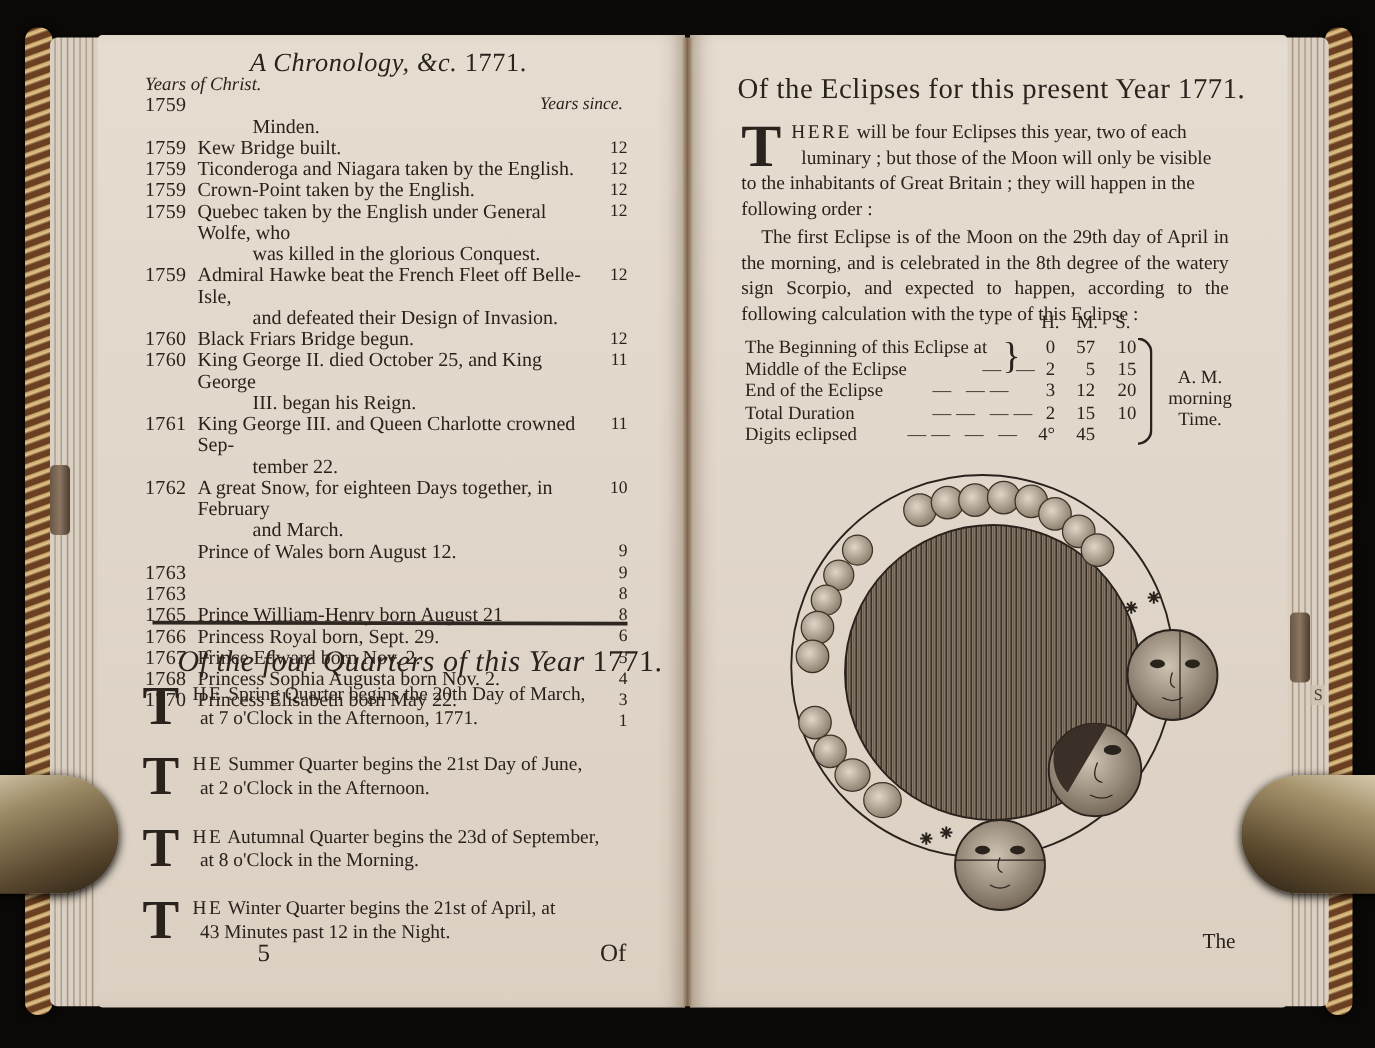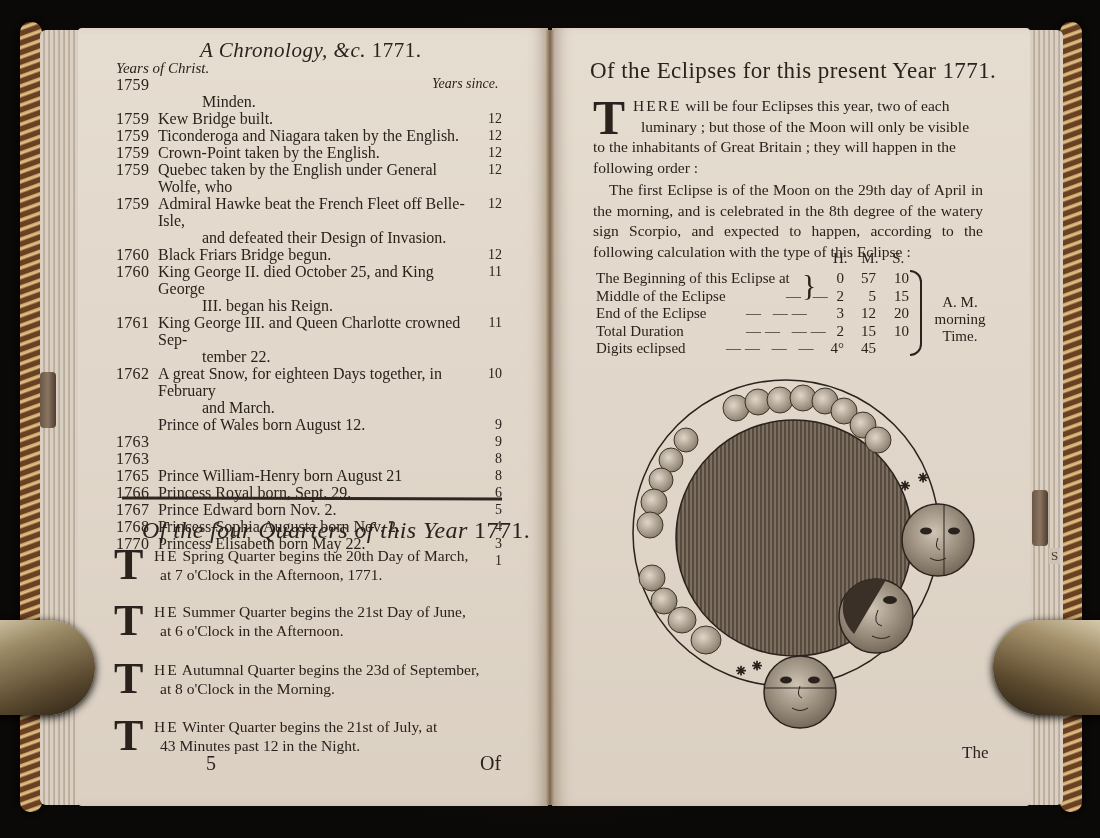--- a/index.html
+++ b/index.html
@@ -130,20 +130,25 @@
       <div class="entry">
         <span class="year">1759</span>
         <span class="text">Crown-Point taken by the English.</span>
         <span class="since">12</span>
       </div>
       <div class="entry">
         <span class="year">1759</span>
         <span class="text">Quebec taken by the English under General Wolfe, who</span>
         <span class="since">12</span>
       </div>
+      <div class="entry cont">
+        <span class="year"></span>
+        <span class="text" style="padding-left: 44px;">was killed in the glorious Conquest.</span>
+        <span class="since"></span>
+      </div>
       <div class="entry">
         <span class="year">1759</span>
         <span class="text">Admiral Hawke beat the French Fleet off Belle-Isle,</span>
         <span class="since">12</span>
       </div>
       <div class="entry cont">
         <span class="year"></span>
         <span class="text" style="padding-left: 44px;">and defeated their Design of Invasion.</span>
         <span class="since"></span>
       </div>
@@ -235,30 +240,30 @@
   </div>
 
   <div class="quarter" style="top:546px">
     <span class="drop">T</span>
     <span class="l1"><span class="sc">HE</span> <span>Spring Quarter begins the 20th Day of March,</span></span>
     <span class="l2">at 7 o'Clock in the Afternoon, 1771.</span>
   </div>
   <div class="quarter" style="top:602px">
     <span class="drop">T</span>
     <span class="l1"><span class="sc">HE</span> <span>Summer Quarter begins the 21st Day of June,</span></span>
-    <span class="l2">at 6 o'Clock in the Afternoon.</span>
+    <span class="l2">at 2 o'Clock in the Afternoon.</span>
   </div>
   <div class="quarter" style="top:660px">
     <span class="drop">T</span>
     <span class="l1"><span class="sc">HE</span> <span>Autumnal Quarter begins the 23d of September,</span></span>
     <span class="l2">at 8 o'Clock in the Morning.</span>
   </div>
   <div class="quarter" style="top:717px">
     <span class="drop">T</span>
-    <span class="l1"><span class="sc">HE</span> <span>Winter Quarter begins the 21st of July, at</span></span>
+    <span class="l1"><span class="sc">HE</span> <span>Winter Quarter begins the 21st of April, at</span></span>
     <span class="l2">43 Minutes past 12 in the Night.</span>
   </div>
 
   <div class="folio">5</div>
   <div class="catch-left">Of</div>
 
   <div class="ecl-title">Of the Eclipses for this present Year 1771.</div>
 
   <div class="ecl-body">
     <div class="para1">

